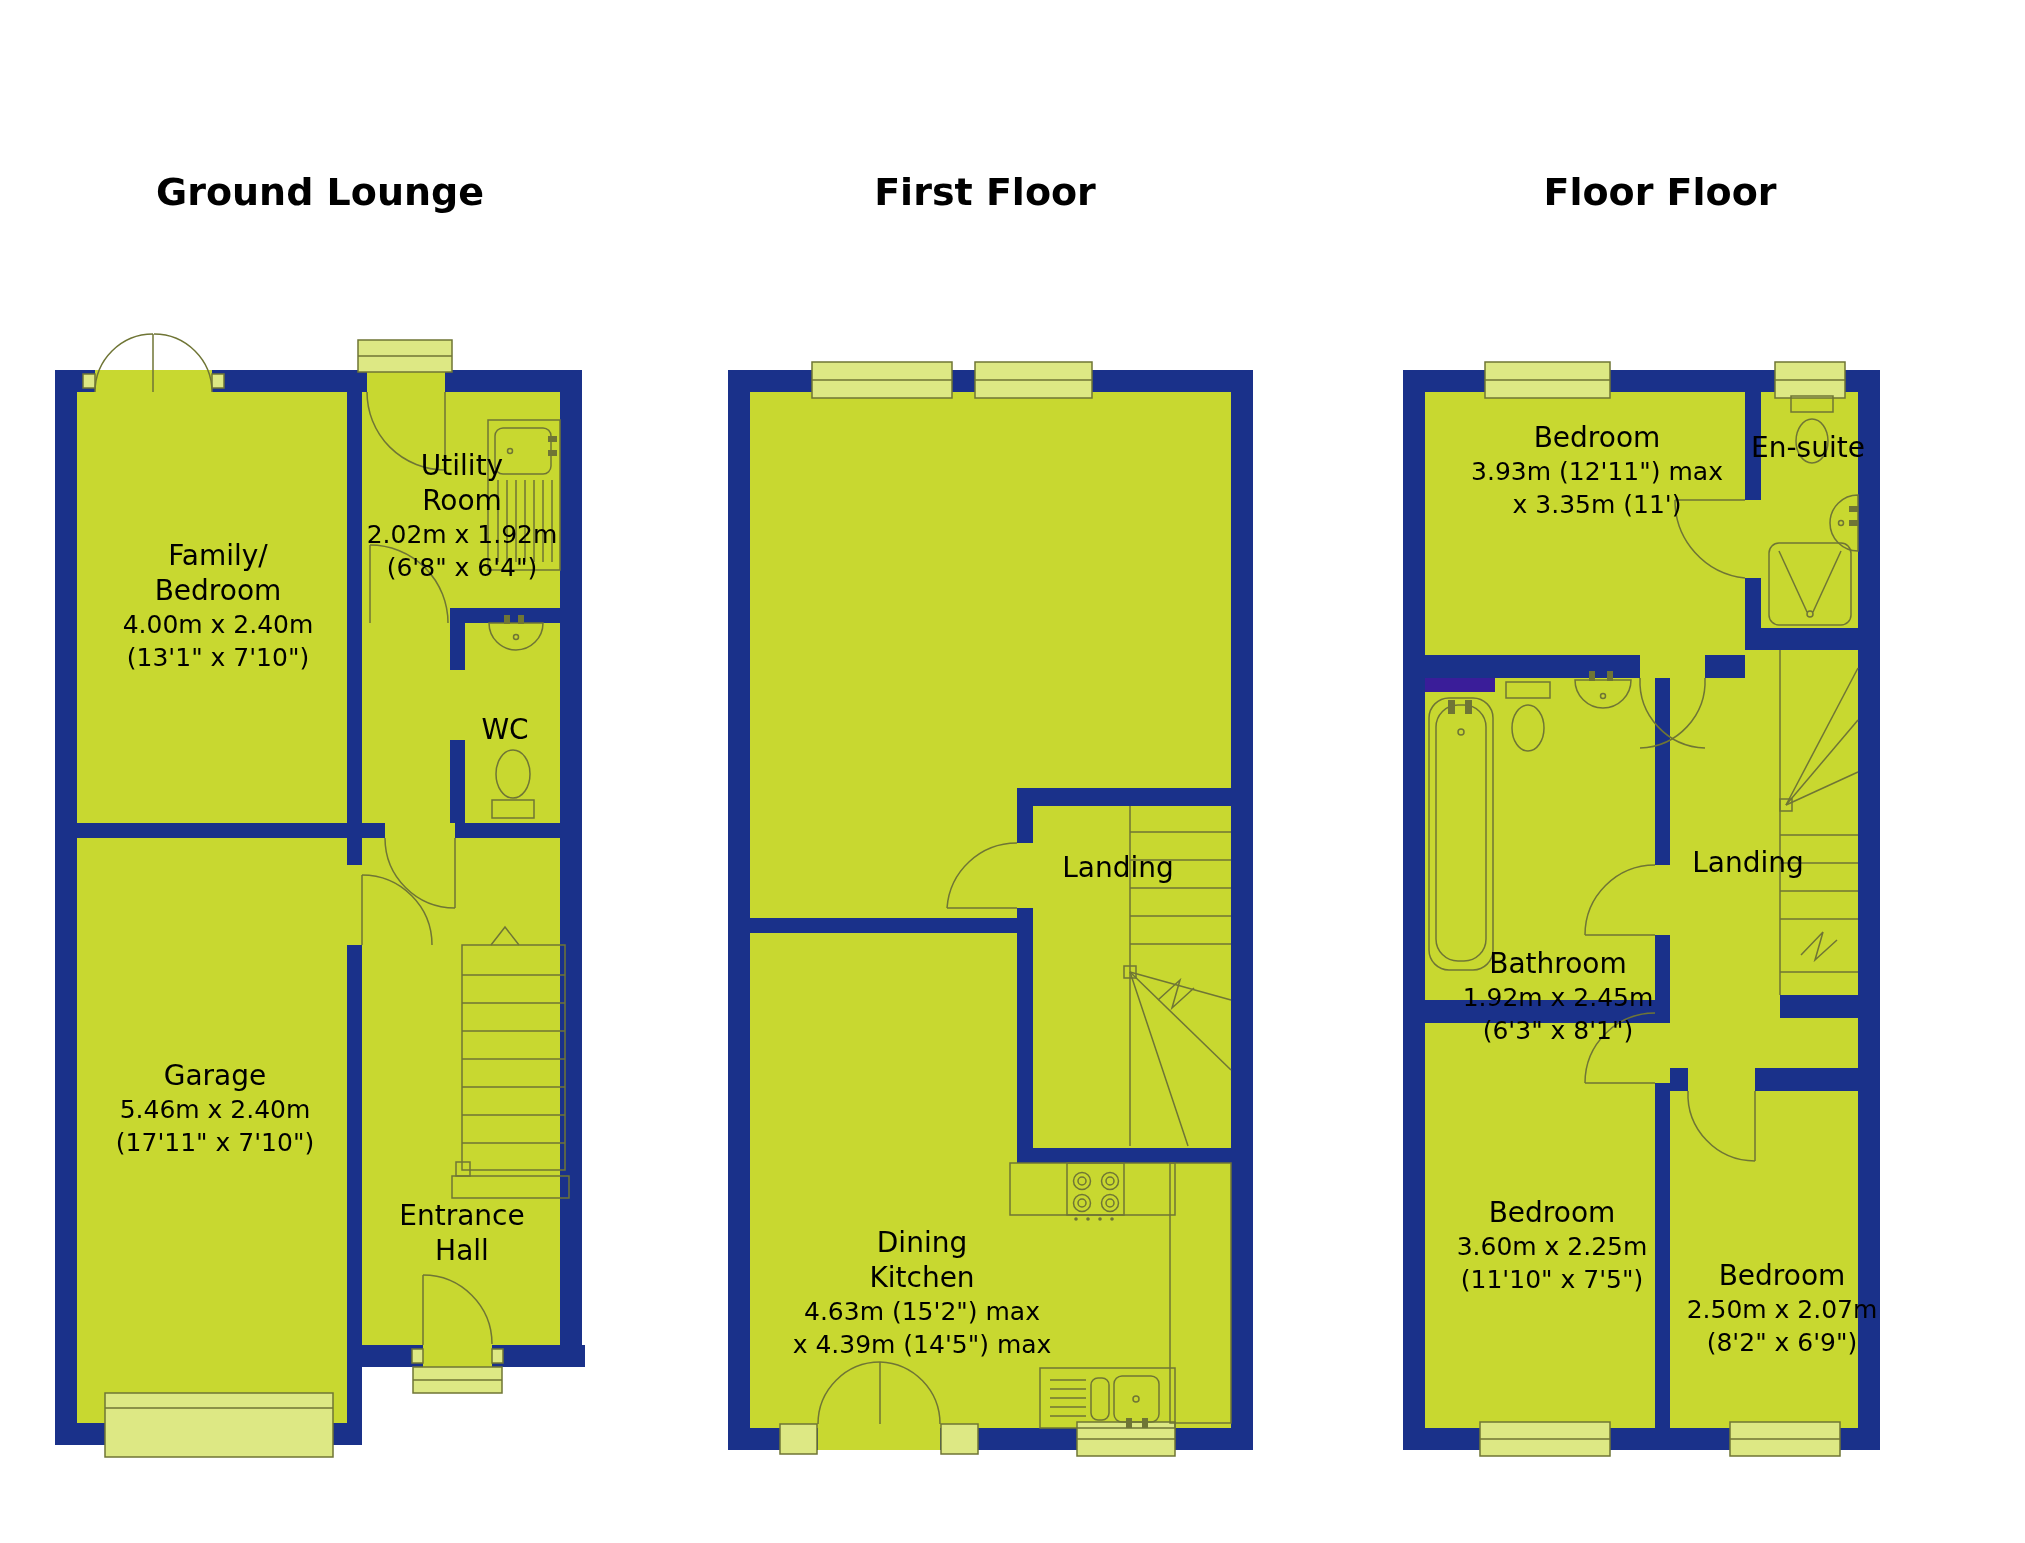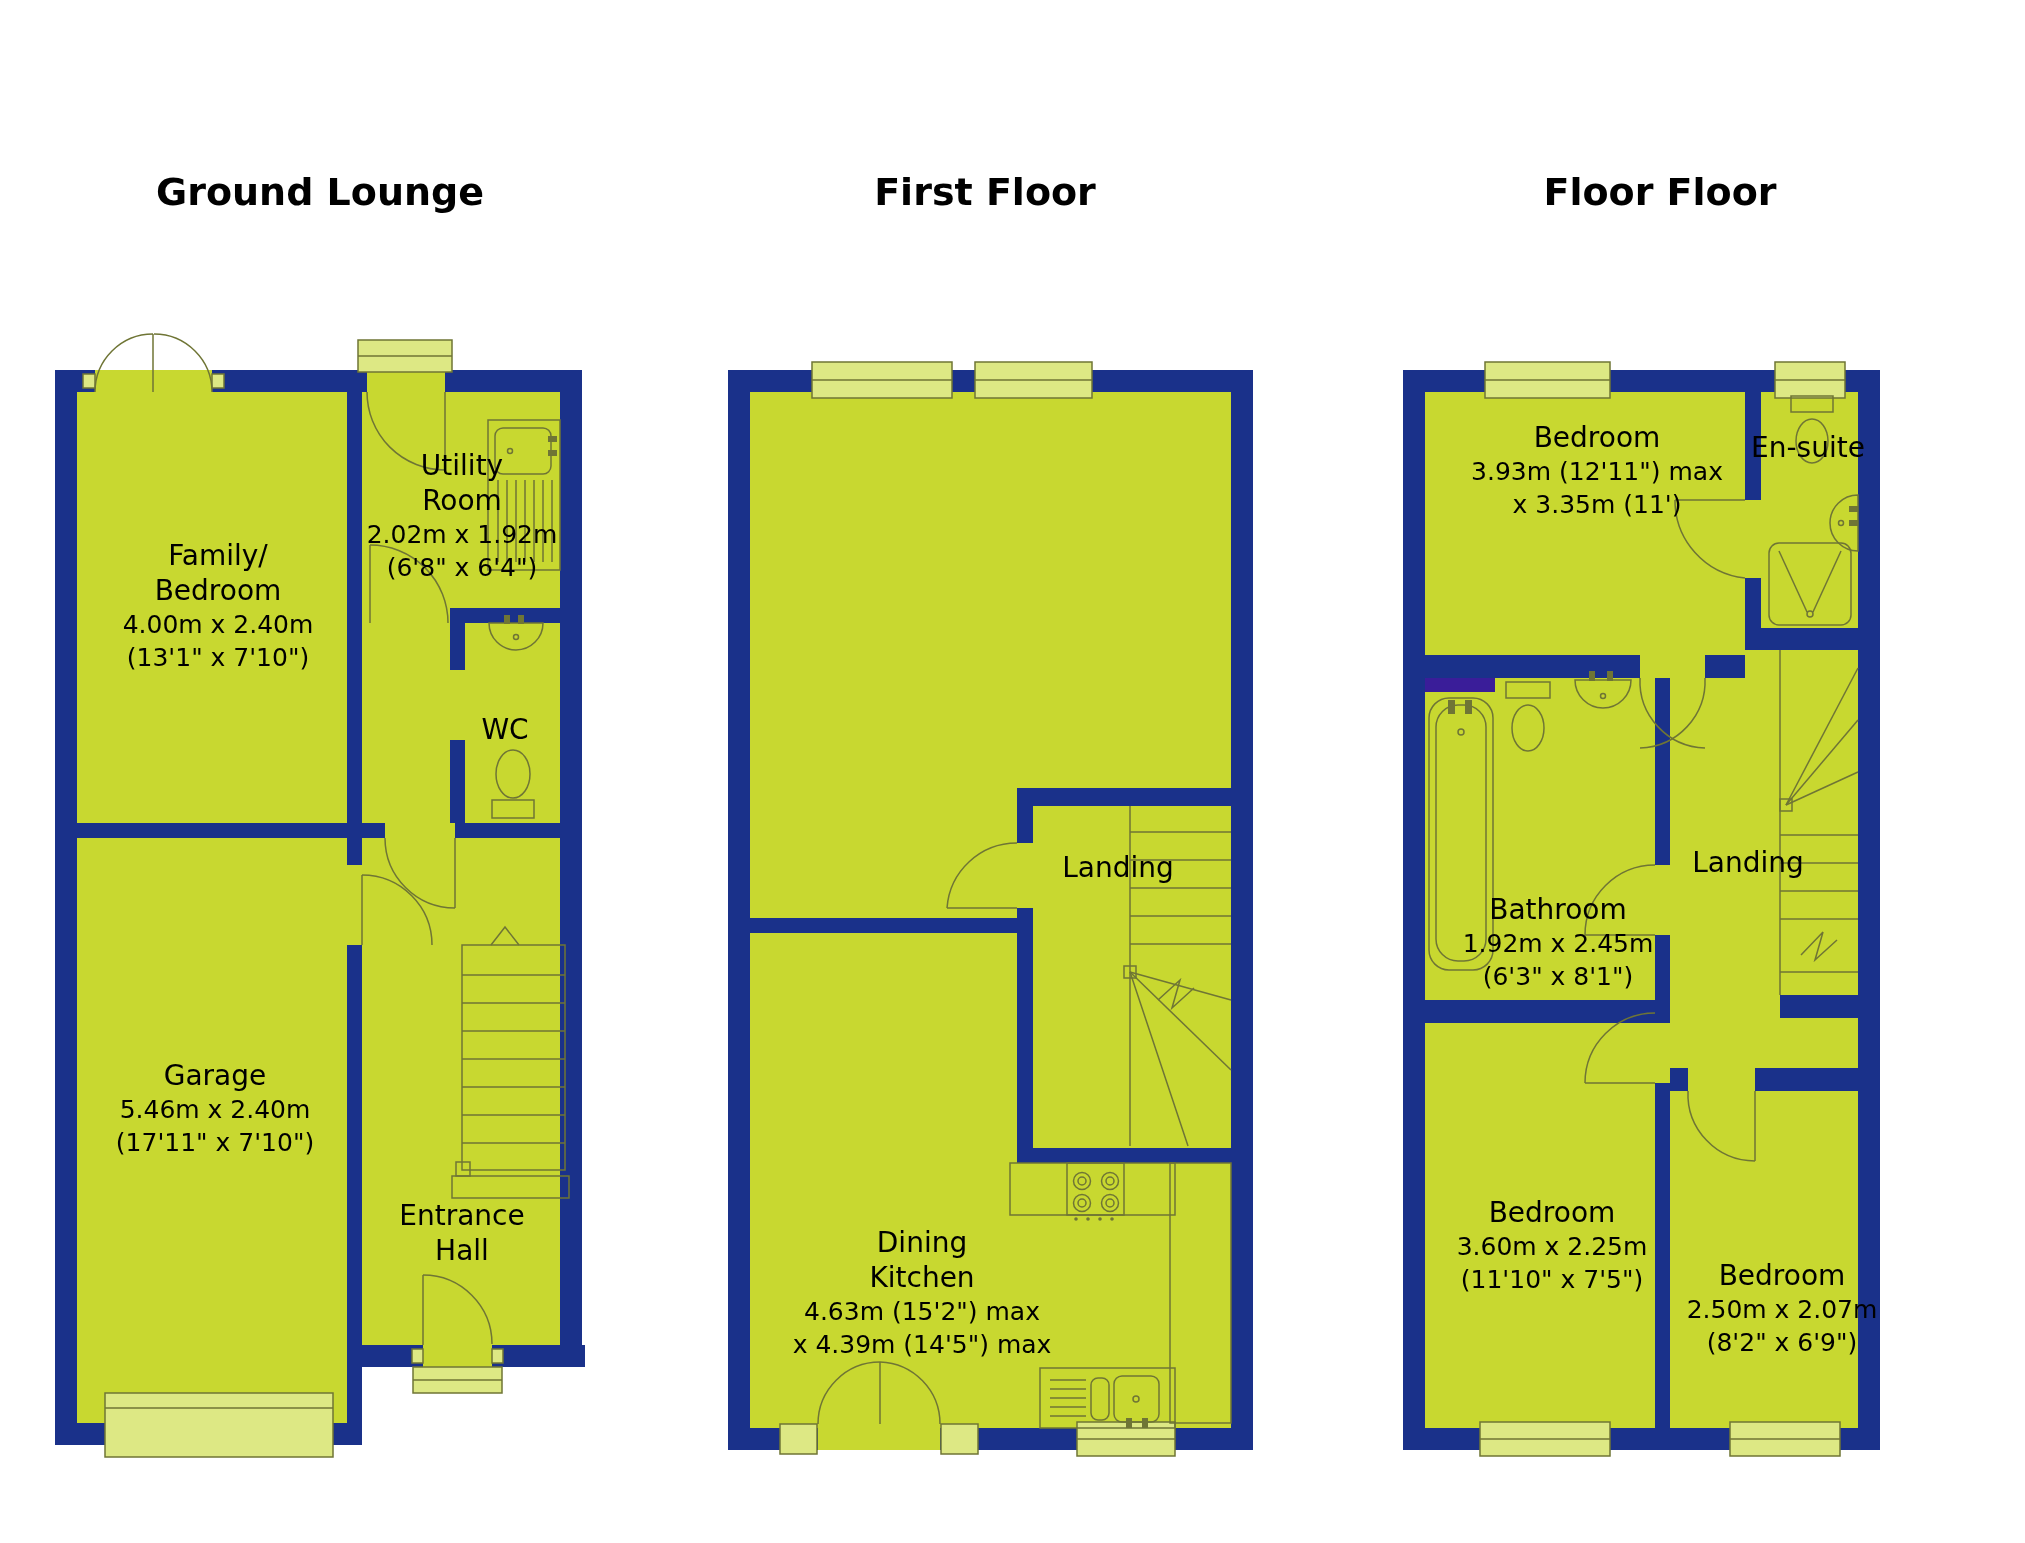--- a/index.html
+++ b/index.html
@@ -350,21 +350,21 @@
   </div>
 
   <div class="rl" style="left:1597px;top:420px">
     <div class="nm">Bedroom</div>
     <div class="dm">3.93m (12'11") max</div>
     <div class="dm">x 3.35m (11')</div>
   </div>
   <div class="rl" style="left:1808px;top:430px">
     <div class="nm">En-suite</div>
   </div>
-  <div class="rl" style="left:1558px;top:892px">
+  <div class="rl" style="left:1558px;top:946px">
     <div class="nm">Bathroom</div>
     <div class="dm">1.92m x 2.45m</div>
     <div class="dm">(6'3" x 8'1")</div>
   </div>
   <div class="rl" style="left:1748px;top:845px">
     <div class="nm">Landing</div>
   </div>
   <div class="rl" style="left:1552px;top:1195px">
     <div class="nm">Bedroom</div>
     <div class="dm">3.60m x 2.25m</div>

